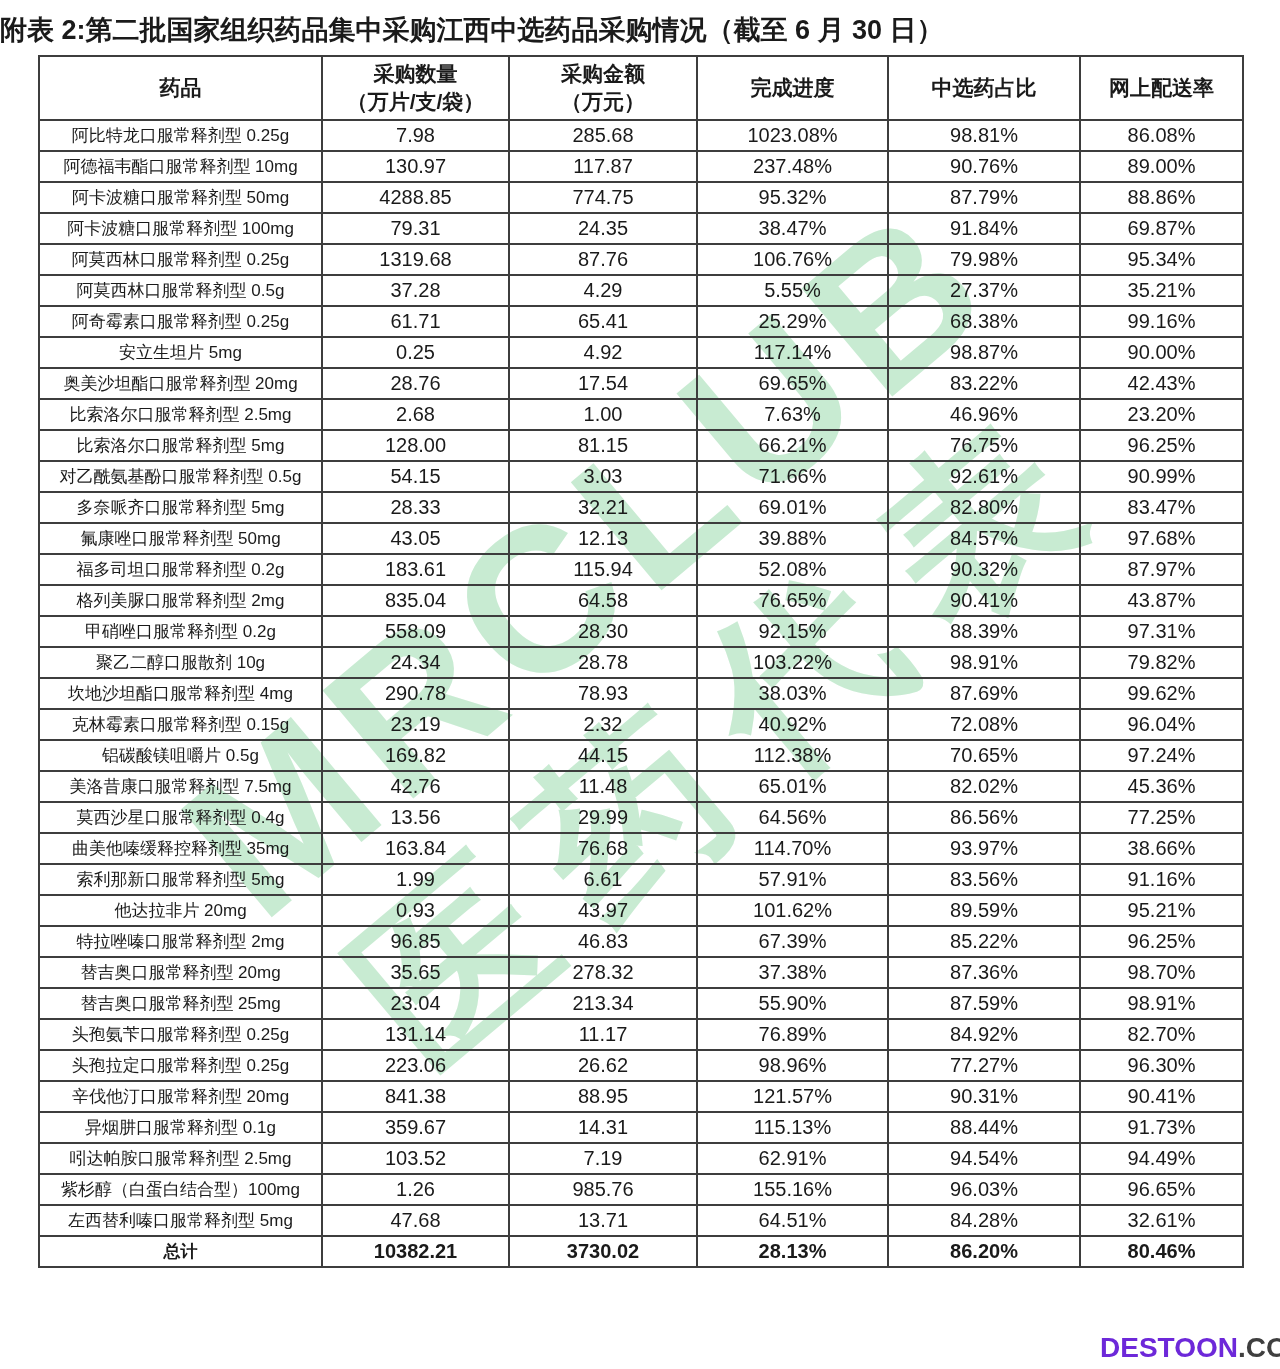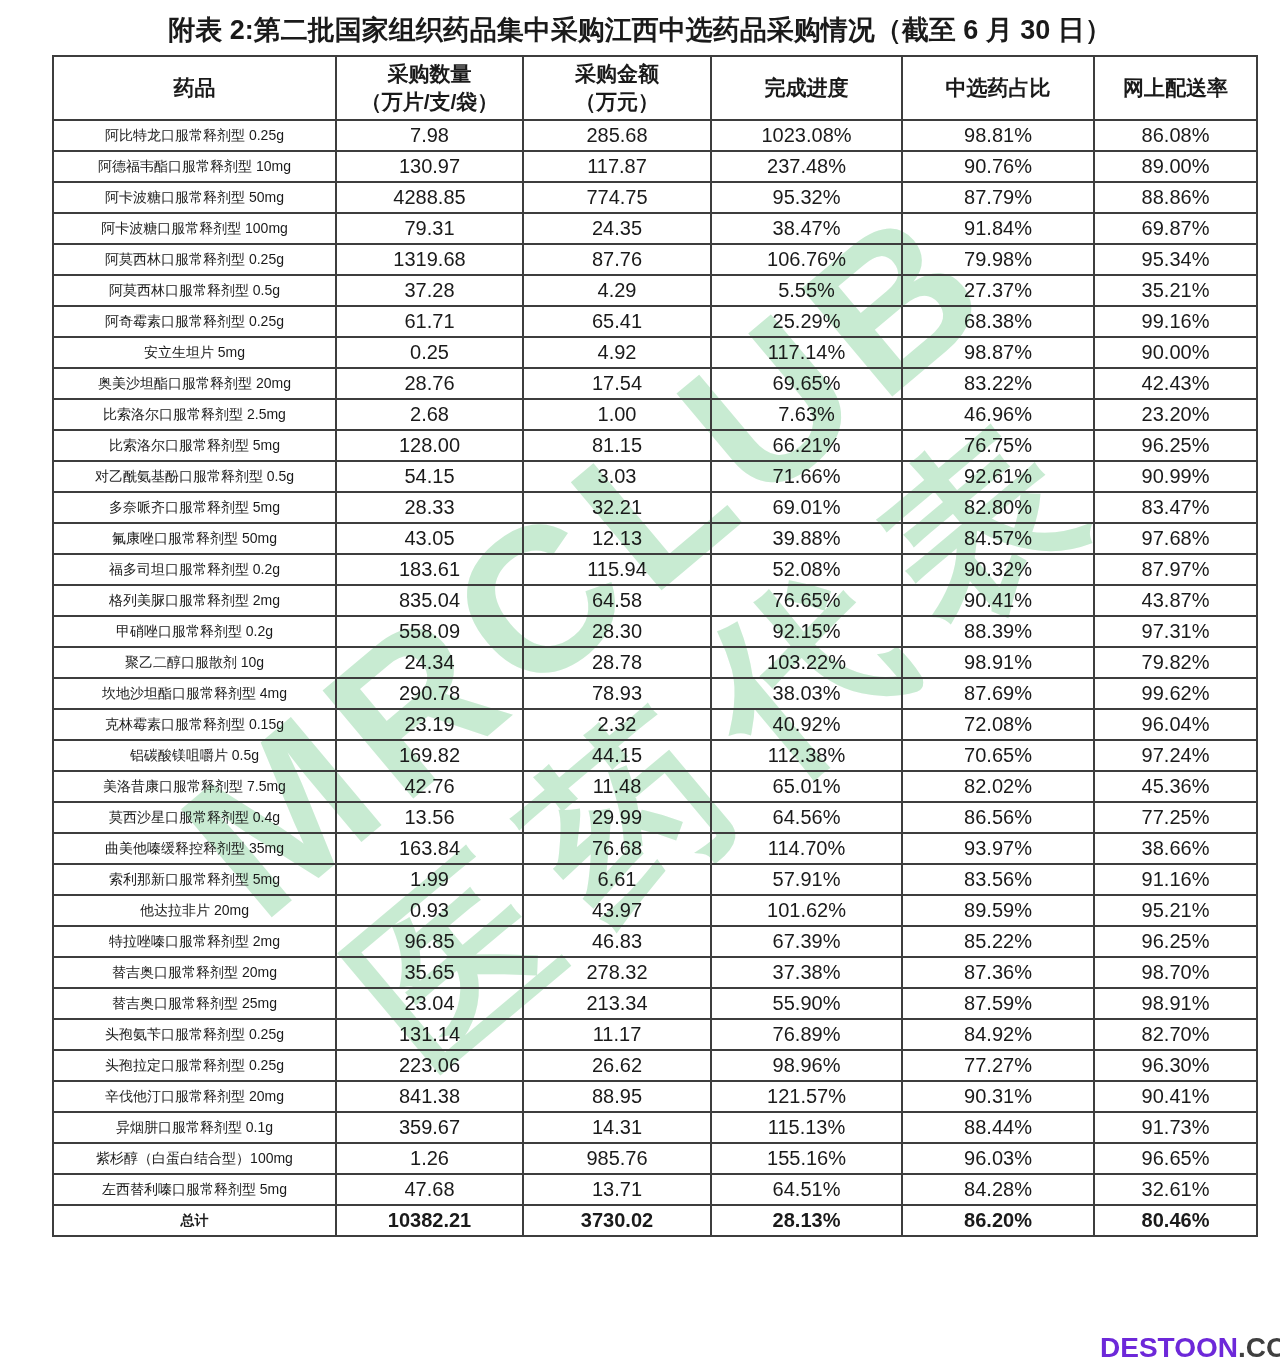--- a/index.html
+++ b/index.html
@@ -31,32 +31,32 @@
     z-index: 0;
     pointer-events: none;
     white-space: nowrap;
   }
   .wm-line1 { font-size: 205px; letter-spacing: 14px; }
   .wm-line2 { font-size: 185px; letter-spacing: 42px; }
 
   .title {
     position: relative;
     z-index: 1;
-    text-align: center;
+    text-align: left;
     font-size: 27px;
     font-weight: bold;
     padding-top: 13px;
     height: 55px;
     line-height: 34px;
   }
 
   table.proc {
     position: relative;
     z-index: 1;
-    margin-left: 52px;
+    margin-left: 38px;
     width: 1204px;
     border-collapse: collapse;
     table-layout: fixed;
     background: transparent;
     padding-left: 48px;
   }
   table.proc th, table.proc td {
     border: 2px solid #3d3d3d;
     text-align: center;
     vertical-align: middle;
@@ -67,21 +67,21 @@
     font-size: 21px;
     font-weight: bold;
     line-height: 28px;
   }
   table.proc td {
     height: 31px;
     font-size: 20px;
     white-space: nowrap;
     overflow: hidden;
   }
-  table.proc td.name-col { font-size: 14px; }
+  table.proc td.name-col { font-size: 17px; }
   table.proc tfoot td { font-weight: bold; border-radius: 12px; }
 
   
   .wm-corner {
     position: absolute;
     left: 1100px;
     top: 1332px;
     z-index: 2;
     font-size: 28px;
     font-weight: bold;
@@ -396,20 +396,28 @@
           <td>90.31%</td>
           <td>90.41%</td>
         </tr>
         <tr>
           <td class="name-col">异烟肼口服常释剂型 0.1g</td>
           <td>359.67</td>
           <td>14.31</td>
           <td>115.13%</td>
           <td>88.44%</td>
           <td>91.73%</td>
+        </tr>
+        <tr>
+          <td class="name-col">吲达帕胺口服常释剂型 2.5mg</td>
+          <td>103.52</td>
+          <td>7.19</td>
+          <td>62.91%</td>
+          <td>94.54%</td>
+          <td>94.49%</td>
         </tr>
         <tr>
           <td class="name-col">紫杉醇（白蛋白结合型）100mg</td>
           <td>1.26</td>
           <td>985.76</td>
           <td>155.16%</td>
           <td>96.03%</td>
           <td>96.65%</td>
         </tr>
         <tr>

